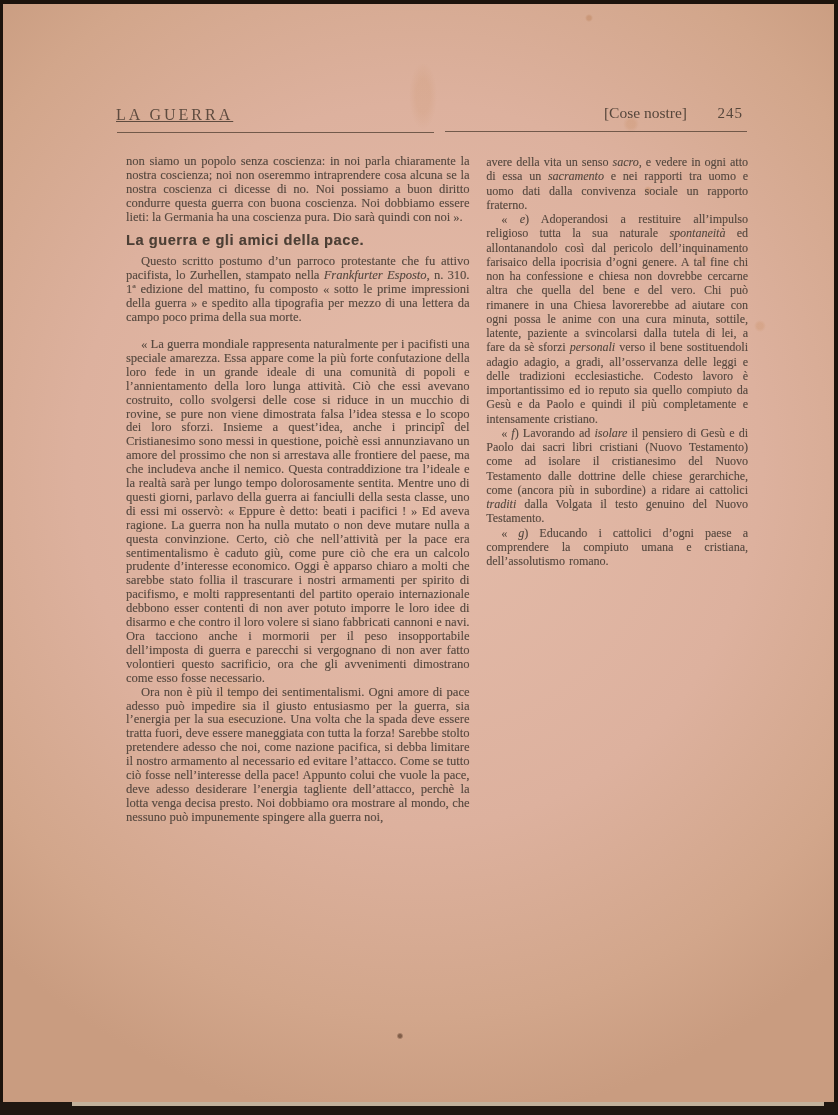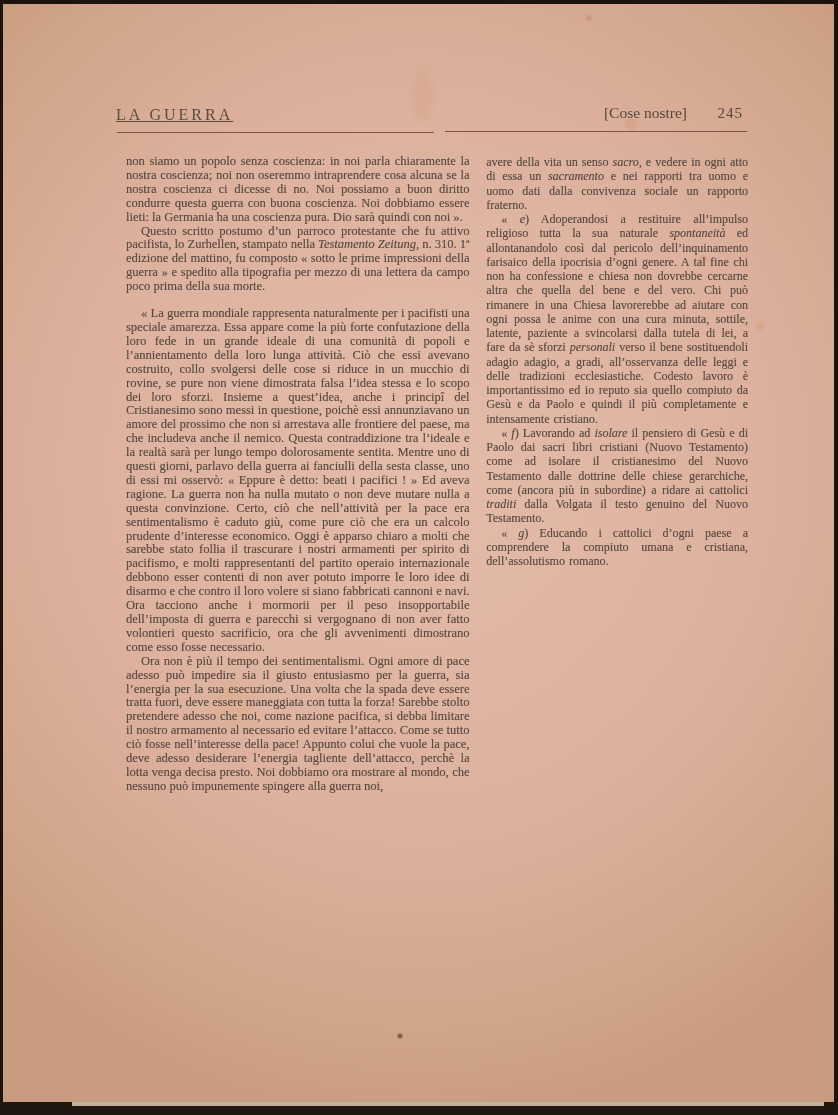--- a/index.html
+++ b/index.html
@@ -61,21 +61,22 @@
       <div class="running-title-left">LA GUERRA</div>
       <div class="running-title-right">[Cose nostre]</div>
       <div class="page-number">245</div>
       <div class="rule rule-left"></div>
       <div class="rule rule-right"></div>
     </div>
 
     <div class="cols">
       <div class="col col-left">
           <p class="para"><span>non siamo un popolo senza coscienza: in noi parla chiaramente la nostra coscienza; noi non oseremmo intraprendere cosa alcuna se la nostra coscienza ci dicesse di no. Noi possiamo a buon diritto condurre questa guerra con buona coscienza. Noi dobbiamo essere lieti: la Germania ha una coscienza pura. Dio sarà quindi con noi ».</span></p>
-          <p class="para indent"><span>Questo scritto postumo d’un parroco protestante che fu attivo pacifista, lo Zurhellen, stampato nella </span><span class="it">Testamento Zeitung</span><span>, n. 310. 1ª edizione del mattino, fu composto « sotto le prime impressioni della guerra » e spedito alla tipografia per mezzo di una lettera da campo poco prima della sua morte.</span></p>
+          <h3 class="heading"><span>La guerra e gli amici della pace.</span></h3>
+          <p class="para indent"><span>Questo scritto postumo d’un parroco protestante che fu attivo pacifista, lo Zurhellen, stampato nella </span><span class="it">Frankfurter Esposto</span><span>, n. 310. 1ª edizione del mattino, fu composto « sotto le prime impressioni della guerra » e spedito alla tipografia per mezzo di una lettera da campo poco prima della sua morte.</span></p>
           <p class="para indent gap"><span>« La guerra mondiale rappresenta naturalmente per i pacifisti una speciale amarezza. Essa appare come la più forte confutazione della loro fede in un grande ideale di una comunità di popoli e l’annientamento della loro lunga attività. Ciò che essi avevano costruito, collo svolgersi delle cose si riduce in un mucchio di rovine, se pure non viene dimostrata falsa l’idea stessa e lo scopo dei loro sforzi. Insieme a quest’idea, anche i principî del Cristianesimo sono messi in questione, poichè essi annunziavano un amore del prossimo che non si arrestava alle frontiere del paese, ma che includeva anche il nemico. Questa contraddizione tra l’ideale e la realtà sarà per lungo tempo dolorosamente sentita. Mentre uno di questi giorni, parlavo della guerra ai fanciulli della sesta classe, uno di essi mi osservò: « Eppure è detto: beati i pacifici ! » Ed aveva ragione. La guerra non ha nulla mutato o non deve mutare nulla a questa convinzione. Certo, ciò che nell’attività per la pace era sentimentalismo è caduto giù, come pure ciò che era un calcolo prudente d’interesse economico. Oggi è apparso chiaro a molti che sarebbe stato follia il trascurare i nostri armamenti per spirito di pacifismo, e molti rappresentanti del partito operaio internazionale debbono esser contenti di non aver potuto imporre le loro idee di disarmo e che contro il loro volere si siano fabbricati cannoni e navi. Ora tacciono anche i mormorii per il peso insopportabile dell’imposta di guerra e parecchi si vergognano di non aver fatto volontieri questo sacrificio, ora che gli avvenimenti dimostrano come esso fosse necessario.</span></p>
           <p class="para indent"><span>Ora non è più il tempo dei sentimentalismi. Ogni amore di pace adesso può impedire sia il giusto entusiasmo per la guerra, sia l’energia per la sua esecuzione. Una volta che la spada deve essere tratta fuori, deve essere maneggiata con tutta la forza! Sarebbe stolto pretendere adesso che noi, come nazione pacifica, si debba limitare il nostro armamento al necessario ed evitare l’attacco. Come se tutto ciò fosse nell’interesse della pace! Appunto colui che vuole la pace, deve adesso desiderare l’energia tagliente dell’attacco, perchè la lotta venga decisa presto. Noi dobbiamo ora mostrare al mondo, che nessuno può impunemente spingere alla guerra noi,</span></p>
         </div>
       <div class="col-spacer"></div>
       <div class="col col-right">
           <p class="para"><span>avere della vita un senso </span><span class="it">sacro</span><span>, e vedere in ogni atto di essa un </span><span class="it">sacramento</span><span> e nei rapporti tra uomo e uomo dati dalla convivenza sociale un rapporto fraterno.</span></p>
           <p class="para indent"><span>« </span><span class="it">e</span><span>) Adoperandosi a restituire all’impulso religioso tutta la sua naturale </span><span class="it">spontaneità</span><span> ed allontanandolo così dal pericolo dell’inquinamento farisaico della ipocrisia d’ogni genere. A tal fine chi non ha confessione e chiesa non dovrebbe cercarne altra che quella del bene e del vero. Chi può rimanere in una Chiesa lavorerebbe ad aiutare con ogni possa le anime con una cura minuta, sottile, latente, paziente a svincolarsi dalla tutela di lei, a fare da sè sforzi </span><span class="it">personali</span><span> verso il bene sostituendoli adagio adagio, a gradi, all’osservanza delle leggi e delle tradizioni ecclesiastiche. Codesto lavoro è importantissimo ed io reputo sia quello compiuto da Gesù e da Paolo e quindi il più completamente e intensamente cristiano.</span></p>
           <p class="para indent"><span>« </span><span class="it">f</span><span>) Lavorando ad </span><span class="it">isolare</span><span> il pensiero di Gesù e di Paolo dai sacri libri cristiani (Nuovo Testamento) come ad isolare il cristianesimo del Nuovo Testamento dalle dottrine delle chiese gerarchiche, come (ancora più in subordine) a ridare ai cattolici </span><span class="it">traditi</span><span> dalla Volgata il testo genuino del Nuovo Testamento.</span></p>
           <p class="para indent"><span>« </span><span class="it">g</span><span>) Educando i cattolici d’ogni paese a comprendere la compiuto umana e cristiana, dell’assolutismo romano.</span></p>
         </div>

